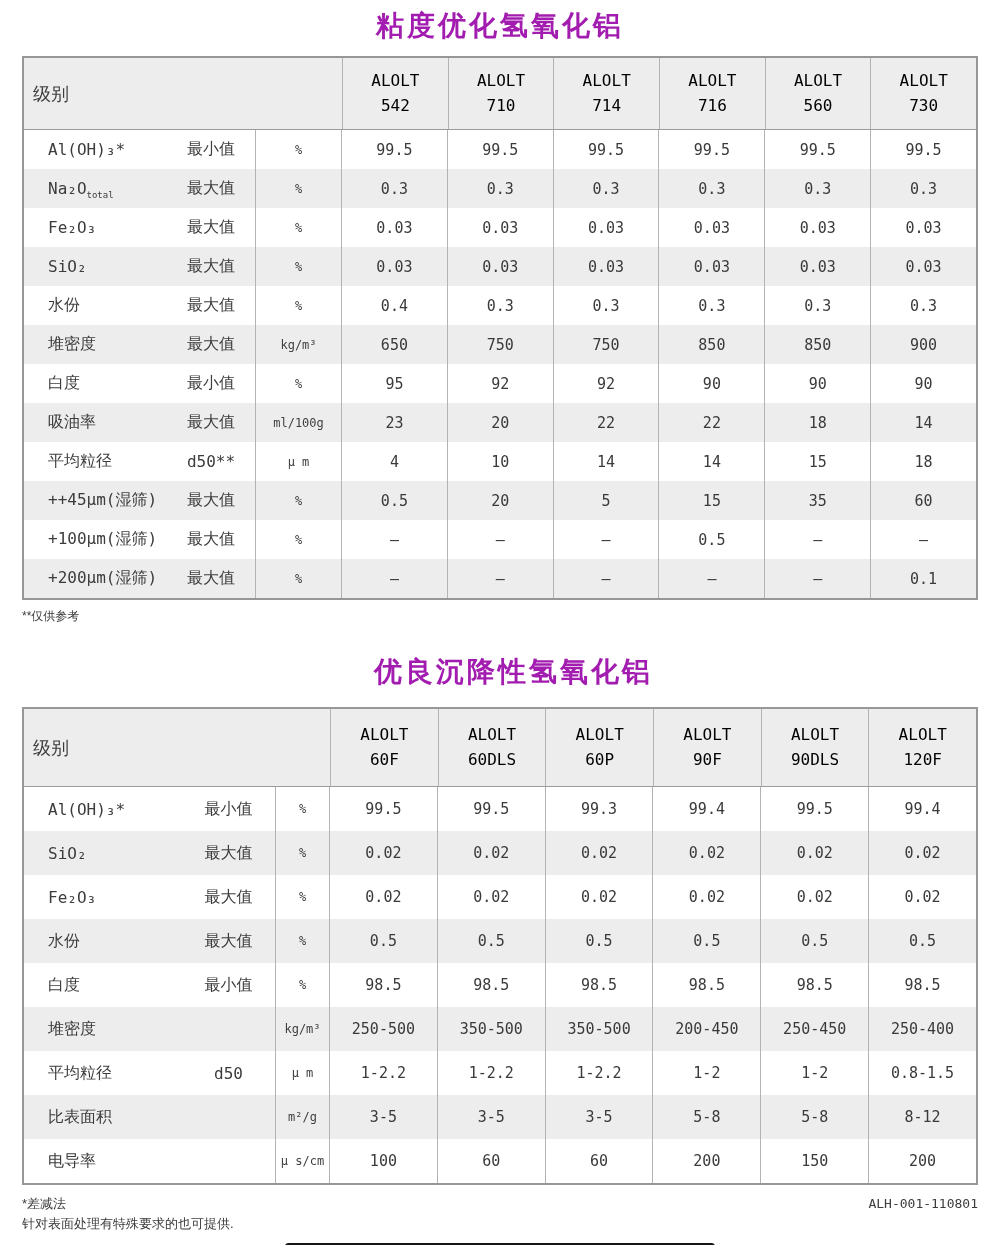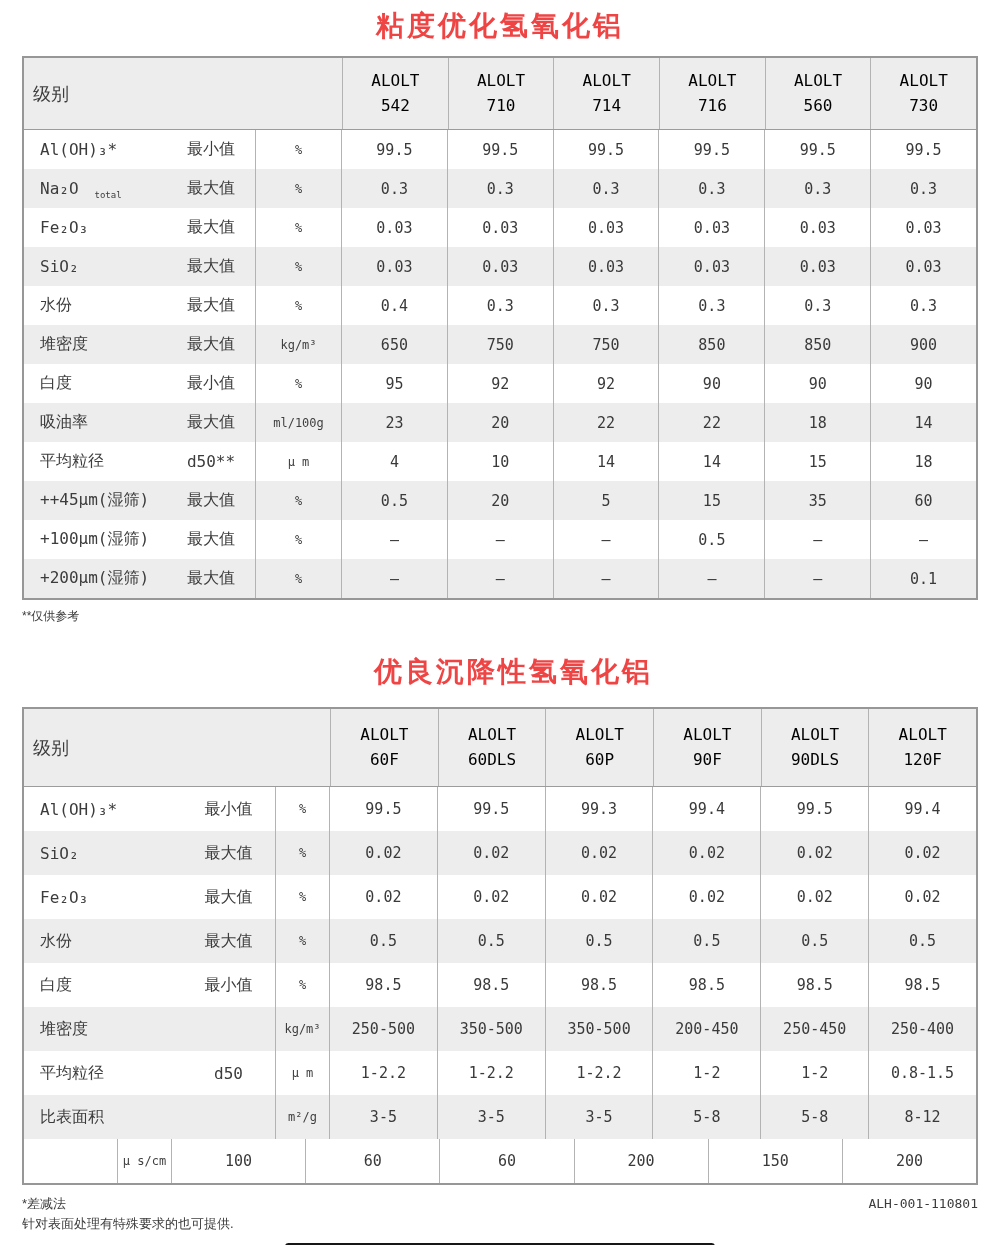--- a/index.html
+++ b/index.html
@@ -1,45 +1,45 @@
 <!DOCTYPE html>
 <html><head>
 <meta charset="utf-8">
 <style>
   html,body{margin:0;padding:0;background:#ffffff;width:1000px;height:1245px;overflow:hidden;
     font-family:"Liberation Sans","DejaVu Sans",sans-serif;color:#3c3c3c;}
   .page{width:1000px;height:1245px;position:relative;}
-  .doc-title{font-size:28px;font-weight:bold;color:#ef4444;text-align:center;letter-spacing:3px;}
+  .doc-title{font-size:28px;font-weight:bold;color:#a21caf;text-align:center;letter-spacing:3px;}
   .title1{padding-top:8px;height:36px;line-height:36px;}
   .title2{margin-top:28px;height:38px;line-height:38px;padding-left:27px;}
   .spec-table{width:956px;margin:0 auto;border:2px solid #979797;box-sizing:border-box;background:#ffffff;}
   .tbl1{margin-top:12px;}
   .tbl2{margin-top:16px;}
   .row{display:flex;align-items:stretch;background:#ffffff;}
   .row.alt{background:#ededed;}
   .header-row{background:#ededed;border-bottom:1px solid #9c9c9c;}
   .t1 .row{height:39px;}
   .t1 .header-row{height:71px;}
   .t2 .row{height:44px;}
   .t2 .header-row{height:77px;}
   .t1{--w-param:143px;--w-qual:88px;--w-unit:87px;}
   .t2{--w-param:158px;--w-qual:93px;--w-unit:55px;}
   .cell{display:flex;align-items:center;justify-content:center;box-sizing:border-box;}
   .hlabel{width:calc(var(--w-param) + var(--w-qual) + var(--w-unit));justify-content:flex-start;
     padding-left:9px;font-size:18px;color:#3c3c3c;}
   .hcol{flex:1;border-left:1px solid #b3b3b3;flex-direction:column;justify-content:center;
     font-family:"DejaVu Sans Mono","Liberation Mono",monospace;font-size:16px;color:#000000;line-height:1.55;}
-  .param{width:var(--w-param);justify-content:flex-start;padding-left:16px;font-size:16px;
+  .param{width:var(--w-param);justify-content:flex-start;padding-left:24px;font-size:16px;
     font-family:"DejaVu Sans Mono","Liberation Sans",sans-serif;white-space:nowrap;}
   .qual{width:var(--w-qual);font-size:16px;font-family:"DejaVu Sans Mono","Liberation Sans",sans-serif;}
   .unit{width:var(--w-unit);border-left:1px solid #b3b3b3;border-right:1px solid #b3b3b3;
     font-size:12px;font-family:"DejaVu Sans Mono","Liberation Mono",monospace;color:#3f3f3f;white-space:nowrap;}
   .value{flex:1;font-size:15px;font-family:"DejaVu Sans Mono","Liberation Mono",monospace;color:#3a3a3a;}
   .value + .value{border-left:1px solid #b3b3b3;}
-  .subsc{font-size:9px;align-self:flex-end;margin-bottom:8px;margin-left:16px;}
+  .subsc{font-size:9px;align-self:flex-end;margin-bottom:8px;}
   .footnote{margin:8px 0 0 22px;font-size:12px;color:#3c3c3c;}
   .footer{width:956px;margin:10px auto 8px;font-size:13px;color:#3c3c3c;}
   .footer-line1{display:flex;justify-content:space-between;align-items:baseline;}
   .doc-code{font-family:"DejaVu Sans Mono","Liberation Mono",monospace;font-size:13px;}
   .footer-line2{margin-top:2px;}
   .home-bar{width:430px;height:7px;background:#161616;border-radius:4px;margin:10px auto 0;}
 </style>
 </head>
 <body>
 
@@ -361,20 +361,23 @@
         <div class="cell qual"></div>
         <div class="cell unit">m²/g</div>
         <div class="cell value">3-5</div>
         <div class="cell value">3-5</div>
         <div class="cell value">3-5</div>
         <div class="cell value">5-8</div>
         <div class="cell value">5-8</div>
         <div class="cell value">8-12</div>
       </div>
       <div class="row">
+        <div class="cell param">
+          <span>电导率</span>
+        </div>
         <div class="cell qual"></div>
         <div class="cell unit">μ s/cm</div>
         <div class="cell value">100</div>
         <div class="cell value">60</div>
         <div class="cell value">60</div>
         <div class="cell value">200</div>
         <div class="cell value">150</div>
         <div class="cell value">200</div>
       </div>
     </div>

